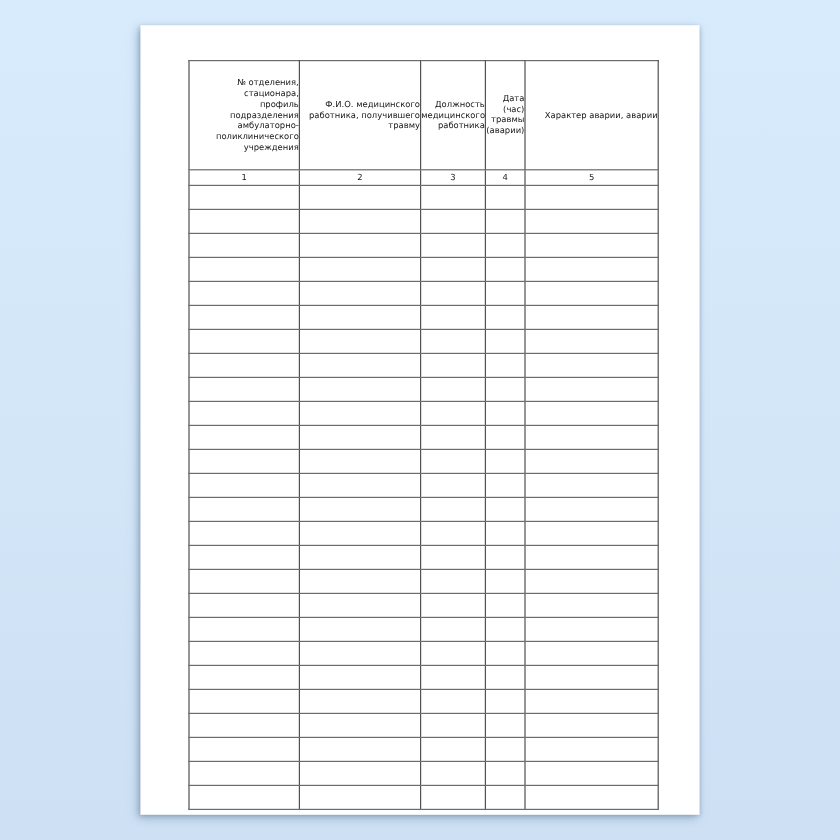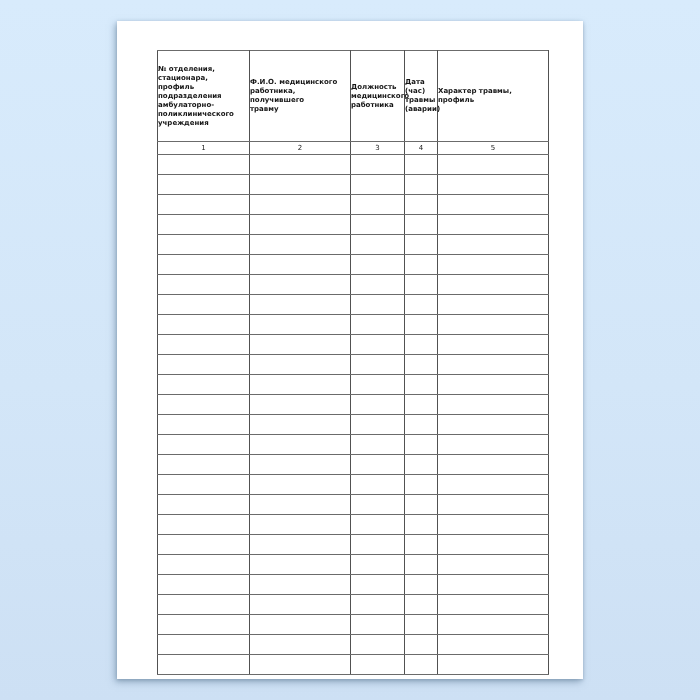--- a/index.html
+++ b/index.html
@@ -39,25 +39,25 @@
   table.journal td {
     border-left: 1px solid #515151;
     border-right: 1px solid #515151;
     border-top: 1.5px solid #6b6b6b;
     border-bottom: 1.5px solid #6b6b6b;
     padding: 0;
     margin: 0;
   }
   th.col-header {
     height: 90px;
-    font-weight: bold;
+    font-weight: normal;
     font-size: 7px;
     line-height: 9px;
     color: #161616;
-    text-align: left;
+    text-align: right;
     vertical-align: middle;
     white-space: pre-line;
     padding: 2px 1px;
   }
   td.col-number {
     height: 12px;
     font-size: 7px;
     line-height: 10px;
     color: #161616;
     text-align: center;
@@ -95,21 +95,21 @@
           <th class="col-header">Ф.И.О. медицинского
 работника, получившего
 травму</th>
           <th class="col-header">Должность
 медицинского
 работника</th>
           <th class="col-header">Дата
 (час)
 травмы
 (аварии)</th>
-          <th class="col-header">Характер травмы, профиль</th>
+          <th class="col-header">Характер аварии, аварии</th>
         </tr>
         <tr>
           <td class="col-number">1</td>
           <td class="col-number">2</td>
           <td class="col-number">3</td>
           <td class="col-number">4</td>
           <td class="col-number">5</td>
         </tr>
       </thead>
       <tbody class="rows">

